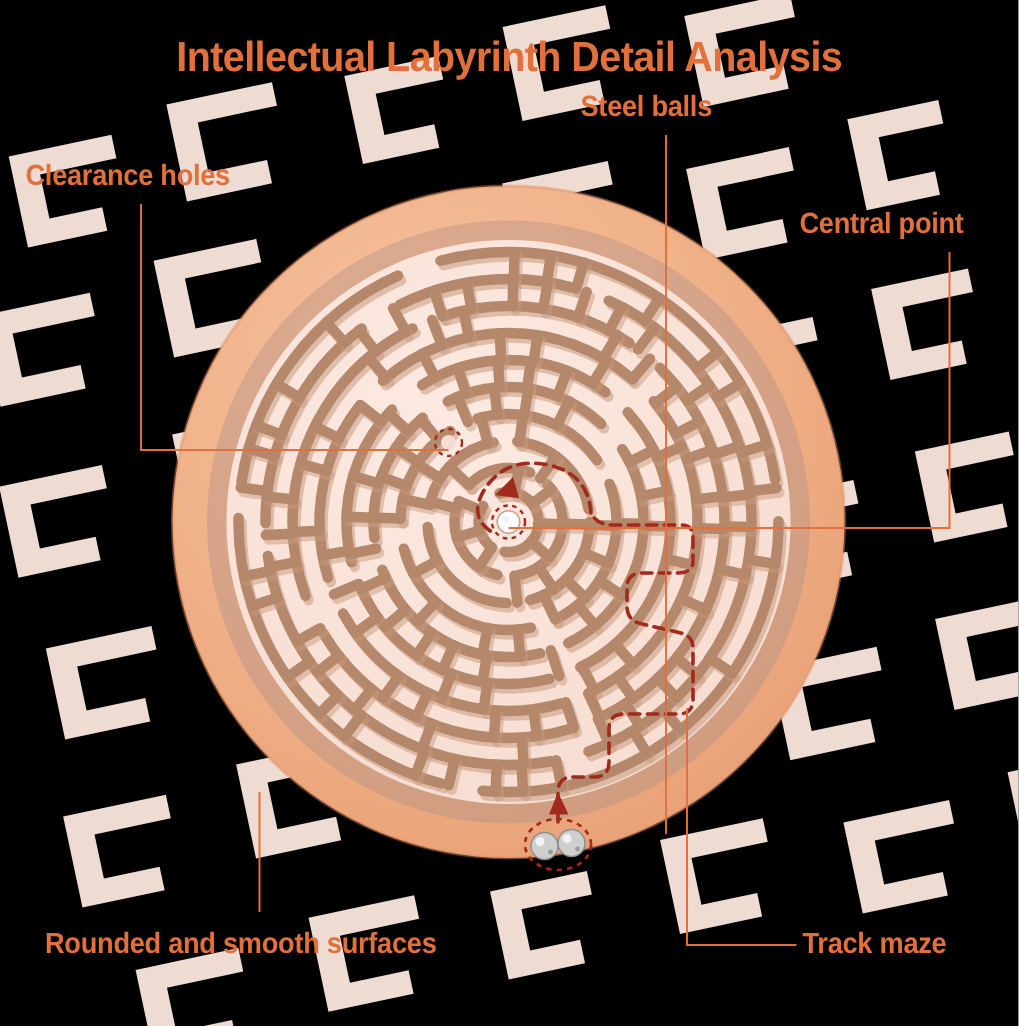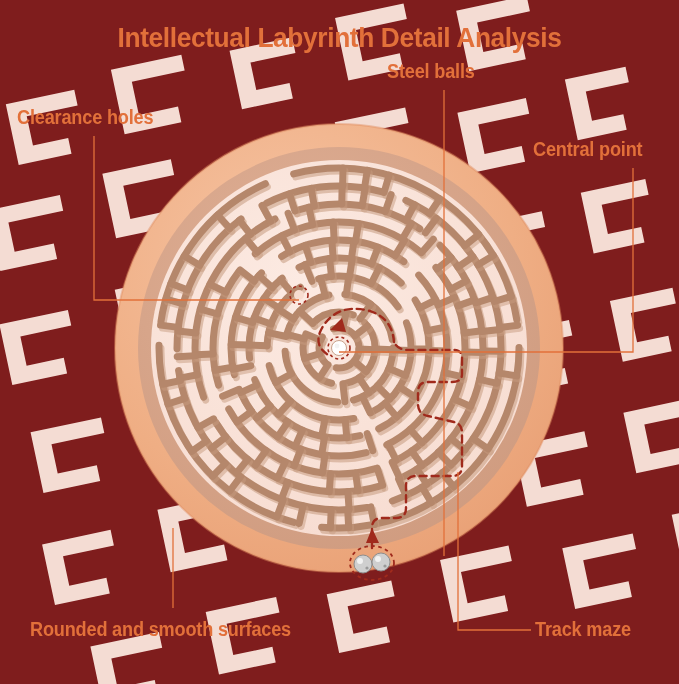--- a/index.html
+++ b/index.html
@@ -7,21 +7,21 @@
     padding: 0;
     background: #ffffff;
   }
   body {
     font-family: "Liberation Sans", sans-serif;
   }
   #stage {
     position: relative;
     width: 679px;
     height: 684px;
-    background: #7f1d1d;
+    background: #000000;
     overflow: hidden;
   }
   #bg-watermark {
     position: absolute;
     left: 0; top: 0;
     width: 679px; height: 684px;
     pointer-events: none;
   }
   #maze-figure {
     position: absolute;

